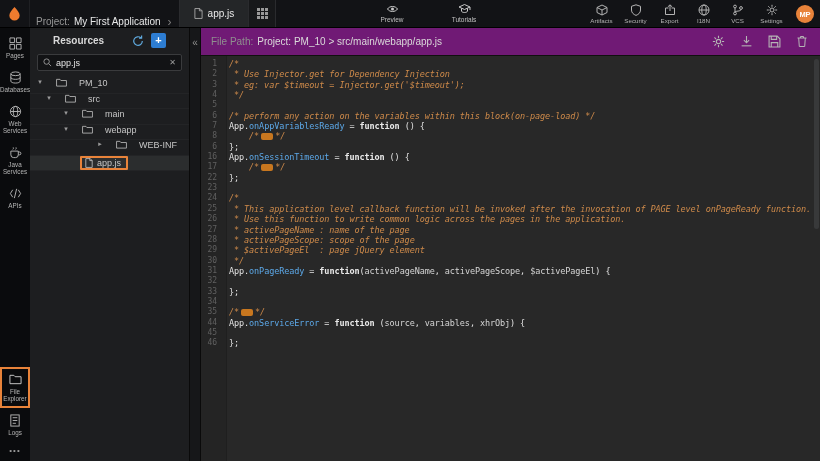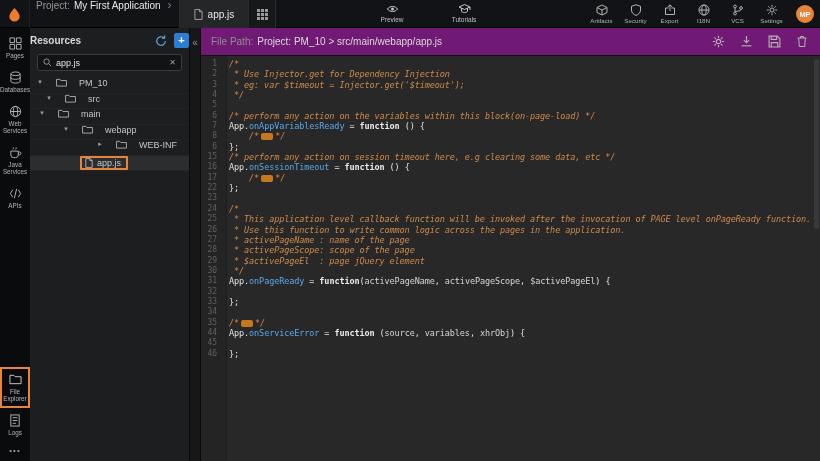--- a/index.html
+++ b/index.html
@@ -1,21 +1,21 @@
 <!DOCTYPE html>
 <html><head>
 <meta charset="utf-8">
 <style>
   *{box-sizing:border-box;margin:0;padding:0}
   html,body{background:#0e0e0e}
   body{width:820px;height:461px;overflow:hidden;font-family:"Liberation Sans",sans-serif}
   .app{width:820px;height:461px;display:flex;flex-direction:column;background:#1a1a1a}
 
   
-  .topbar{height:28px;min-height:28px;background:#121316;display:flex;align-items:flex-start;position:relative;border-bottom:1px solid #000}
+  .topbar{height:28px;min-height:28px;background:#121316;display:flex;align-items:flex-end;position:relative;border-bottom:1px solid #000}
   .logo{width:30px;height:28px;display:flex;align-items:center;justify-content:center;border-right:1px solid #1f2023;cursor:pointer}
   .proj{display:flex;align-items:baseline;margin-left:6px;white-space:nowrap;cursor:pointer}
   .proj .plabel{font-size:10px;color:#969696}
   .proj .pname{font-size:10px;color:#e8e8e8;margin-left:4px}
   .crumb{color:#7c7c7c;font-size:12px;margin:0 7px;line-height:10px}
   .tabstrip{display:flex;align-items:stretch;height:28px;background:#17181a;border-left:1px solid #2a2b2e;border-right:1px solid #2a2b2e}
   .tab{display:flex;align-items:center;gap:5px;background:#242628;padding:0 14px;border-right:1px solid #2a2b2e;cursor:pointer}
   .tab .tlabel{color:#e9e9e9;font-size:10px}
   .gridbtn{width:26px;display:flex;align-items:center;justify-content:center;cursor:pointer}
   .centeritem{position:absolute;top:3px;display:flex;flex-direction:column;align-items:center;gap:1px;width:48px;cursor:pointer}
@@ -31,21 +31,21 @@
   
   .rail{width:30px;background:#0a0b0d;display:flex;flex-direction:column;align-items:center;padding-top:3px}
   .railitem{width:100%;display:flex;flex-direction:column;align-items:center;gap:2px;padding:6px 1px;cursor:pointer}
   .railitem .rlbl{font-size:6.3px;line-height:7px;color:#b5b5b5;text-align:center}
   .railitem.hl{outline:2px solid #E8833A;outline-offset:-2px}
   .pushdown{margin-top:auto}
   .moredots{padding:4px 0 6px;color:#9a9a9a;font-size:8px;letter-spacing:1px;cursor:pointer}
 
   
   .resources{width:160px;background:#1d1e20;display:flex;flex-direction:column;border-right:1px solid #0a0a0a}
-  .reshead{height:25px;min-height:25px;display:flex;align-items:center;padding:0 0;gap:7px}
+  .reshead{height:25px;min-height:25px;display:flex;align-items:center;padding:0 23px;gap:7px}
   .restitle{flex:1;font-size:10px;color:#d9d9d9;font-weight:bold}
   .refreshbtn{display:flex;align-items:center;cursor:pointer}
   .addbtn{width:15px;height:15px;background:#2D7DD2;border-radius:2px;color:#fff;font-size:11px;line-height:14px;text-align:center;font-weight:bold;cursor:pointer}
   .searchwrap{margin:1px 7px 7px;display:flex;align-items:center;height:17px;background:#121315;border:1px solid #3a3b3d;border-radius:2px;padding:0 5px;gap:4px}
   .searchwrap input{flex:1;background:transparent;border:none;outline:none;color:#e2e2e2;font-size:9px;font-family:"Liberation Sans",sans-serif;min-width:0}
   .clearx{color:#9c9c9c;font-size:8px;cursor:pointer}
   .tree{flex:1;overflow:hidden}
   .trow{height:15.5px;display:flex;align-items:flex-start;gap:12px;font-size:9px;color:#c6c6c6;border-bottom:1px solid #232426;cursor:pointer}
   .tarrow{color:#9a9a9a;font-size:7px;width:8px;text-align:center}
   .trow.sel{background:#2b2d2e}
@@ -267,21 +267,21 @@
             </svg>
           <span>PM_10</span>
         </div>
         <div class="trow" style="padding-left:15px">
           <span class="tarrow">▾</span>
           <svg width="11" height="9" viewBox="0 0 12 10">
               <path d="M.5 1.5h3.8l1 1.3h6.2V9H.5z" fill="none" stroke="#b0b0b0"></path>
             </svg>
           <span>src</span>
         </div>
-        <div class="trow" style="padding-left:8px">
+        <div class="trow" style="padding-left:32px">
           <span class="tarrow">▾</span>
           <svg width="11" height="9" viewBox="0 0 12 10">
               <path d="M.5 1.5h3.8l1 1.3h6.2V9H.5z" fill="none" stroke="#b0b0b0"></path>
             </svg>
           <span>main</span>
         </div>
         <div class="trow" style="padding-left:32px">
           <span class="tarrow">▾</span>
           <svg width="11" height="9" viewBox="0 0 12 10">
               <path d="M.5 1.5h3.8l1 1.3h6.2V9H.5z" fill="none" stroke="#b0b0b0"></path>
@@ -376,24 +376,20 @@
             </div>
             <div class="cl">
               <span class="ln">8</span>
               <span class="ct"><span class="pl">    </span><span class="cm">/*</span><span class="fold"></span><span class="cm">*/</span></span>
             </div>
             <div class="cl">
               <span class="ln">6</span>
               <span class="ct"><span class="pl">};</span></span>
             </div>
             <div class="cl">
-              <span class="ln">15</span>
-              <span class="ct"><span class="cm">/* perform any action on session timeout here, e.g clearing some data, etc */</span></span>
-            </div>
-            <div class="cl">
               <span class="ln">16</span>
               <span class="ct"><span class="pl">App.</span><span class="prop">onSessionTimeout</span><span class="pl"> = </span><span class="kw">function</span><span class="pl"> () {</span></span>
             </div>
             <div class="cl">
               <span class="ln">17</span>
               <span class="ct"><span class="pl">    </span><span class="cm">/*</span><span class="fold"></span><span class="cm">*/</span></span>
             </div>
             <div class="cl">
               <span class="ln">22</span>
               <span class="ct"><span class="pl">};</span></span>

